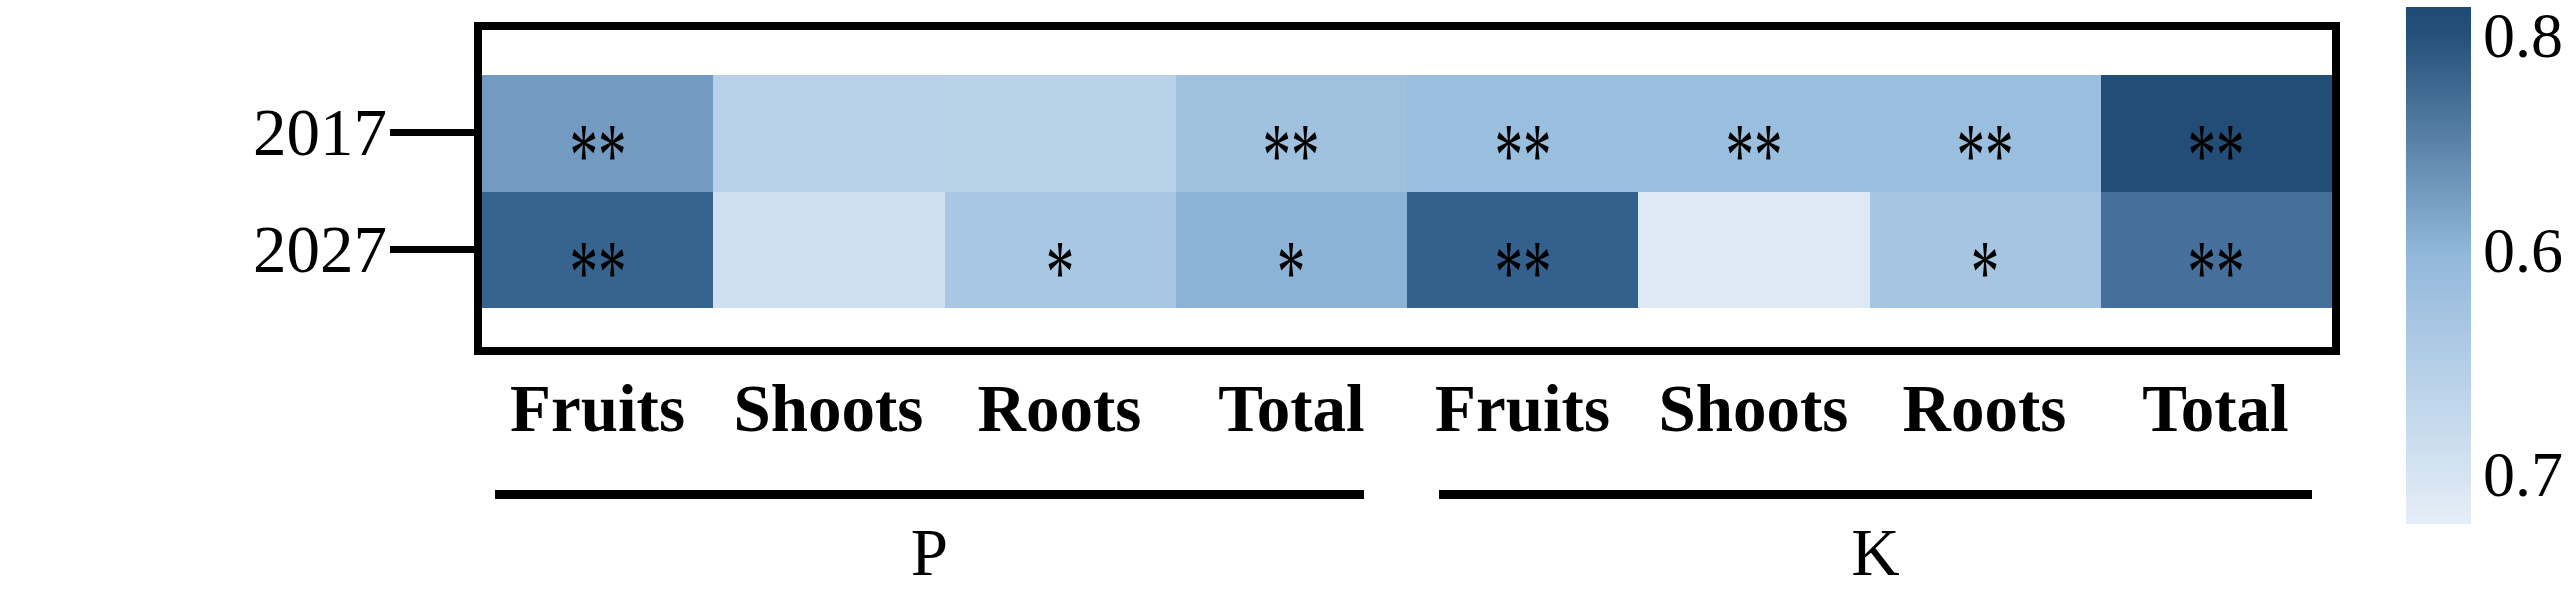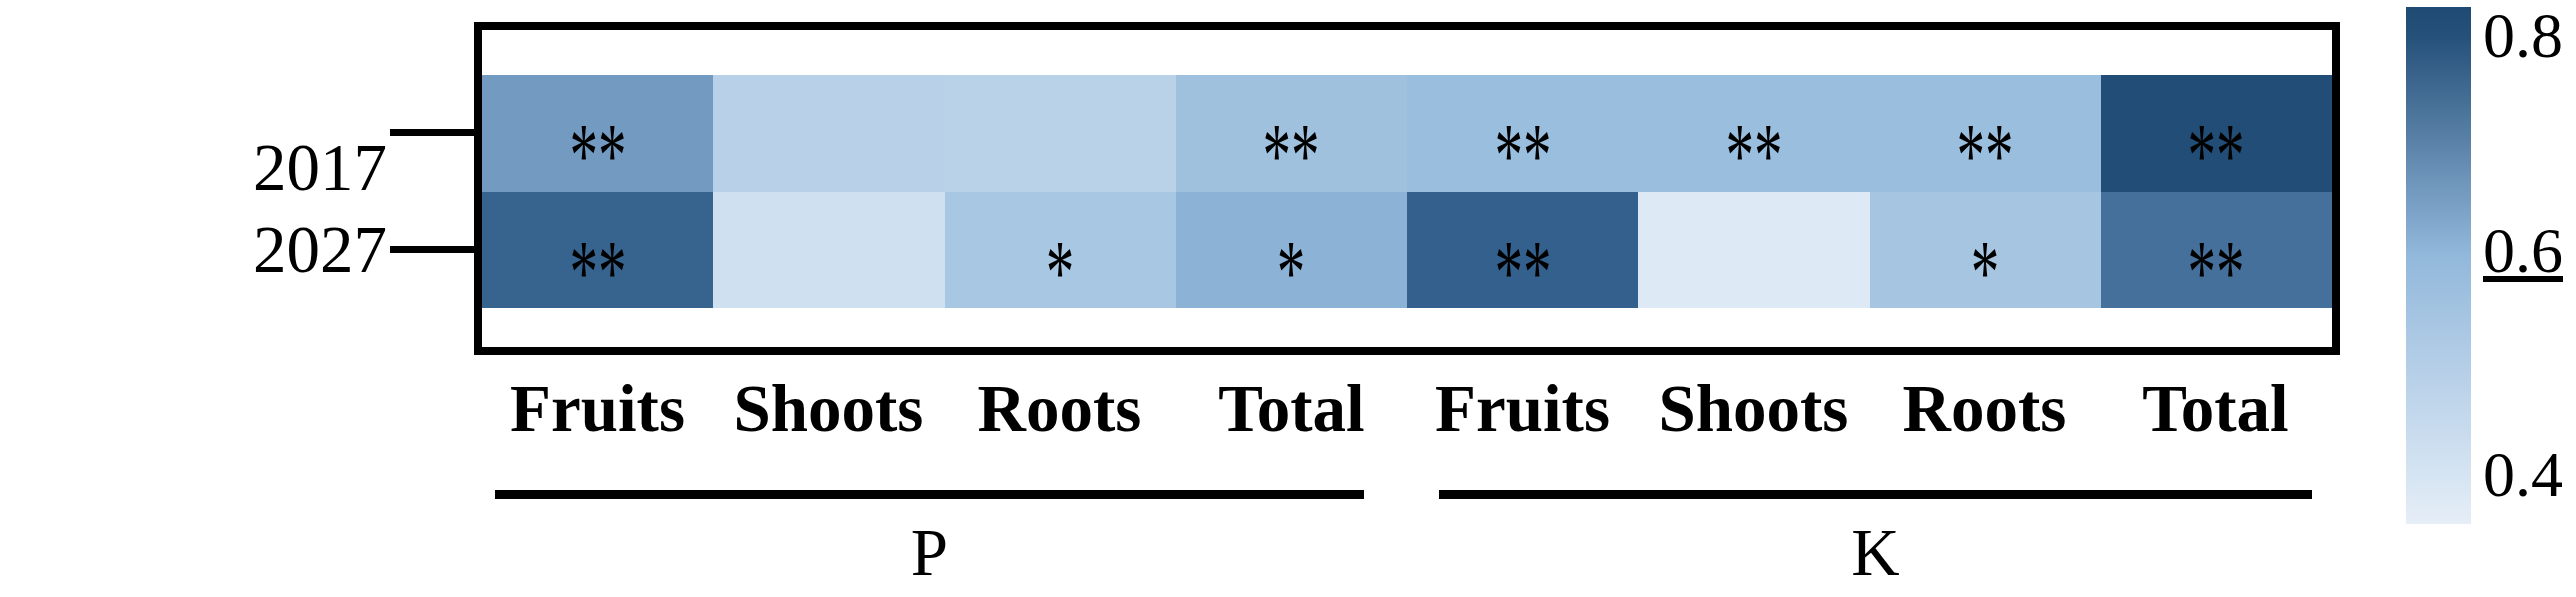--- a/index.html
+++ b/index.html
@@ -9,21 +9,21 @@
     background:#ffffff;
     overflow:hidden;
     font-family:"Liberation Serif","DejaVu Serif",serif;
     color:#000;
   }
   .txt{position:absolute;display:flex;align-items:center;font-size:67px;line-height:1.1;white-space:nowrap;}
 
   
   .ylabel{left:0px;top:144px;width:208px;height:80px;justify-content:center;}
   .rowlabel{left:172px;width:215px;height:80px;justify-content:flex-end;}
-  .r2017{top:93px;margin-top:35px;}
+  .r2017{top:93px;}
   .r2018{top:210px;}
   .rowtick{position:absolute;left:390px;width:84px;height:6.7px;background:#000;}
   .t2017{top:129px;}
   .t2018{top:246px;}
 
   
   .frame{position:absolute;left:474px;top:21.5px;width:1866px;height:333px;
          border:8px solid #000;box-sizing:border-box;background:#fff;}
   .grid{position:absolute;left:482px;top:75px;width:1850px;height:233px;
         display:grid;grid-template-columns:repeat(8,1fr);grid-template-rows:repeat(2,1fr);}
@@ -40,21 +40,21 @@
   .gp{left:495px;width:869px;}
   .gk{left:1439px;width:873px;}
   .glabel{top:513px;width:245px;height:80px;justify-content:center;}
   .glp{left:807px;}
   .glk{left:1753px;}
 
   
   .cbar{position:absolute;left:2406px;top:7.4px;width:65px;height:517px;}
   .cbtick{left:2483px;width:93px;height:80px;font-size:64px;justify-content:flex-start;}
   .cb08{top:-3.7px;}
-  .cb06{top:211px;text-decoration:underline;}
+  .cb06{top:211px;}
   .cb04{top:435px;}
 </style>
 </head>
 <body>
 
 <div class="page">
 
   <div class="txt rowlabel r2017">2017</div>
   <div class="txt rowlabel r2018">2027</div>
   <div class="rowtick t2017"></div>
@@ -122,16 +122,16 @@
   <div class="txt collabel c7">Total</div>
 
   <div class="gline gp"></div>
   <div class="gline gk"></div>
   <div class="txt glabel glp">P</div>
   <div class="txt glabel glk">K</div>
 
   <div class="cbar" style="background: linear-gradient(to top, rgb(230, 238, 247) 0%, rgb(213, 228, 242) 9.6%, rgb(180, 206, 231) 30.8%, rgb(146, 184, 219) 52%, rgb(92, 132, 170) 73.2%, rgb(37, 80, 121) 94.5%, rgb(31, 74, 115) 100%);"></div>
   <div class="txt cbtick cb08">0.8</div>
   <div class="txt cbtick cb06">0.6</div>
-  <div class="txt cbtick cb04">0.4</div>
+  <div class="txt cbtick cb04">0.7</div>
 
 </div>
 
 
 </body></html>

